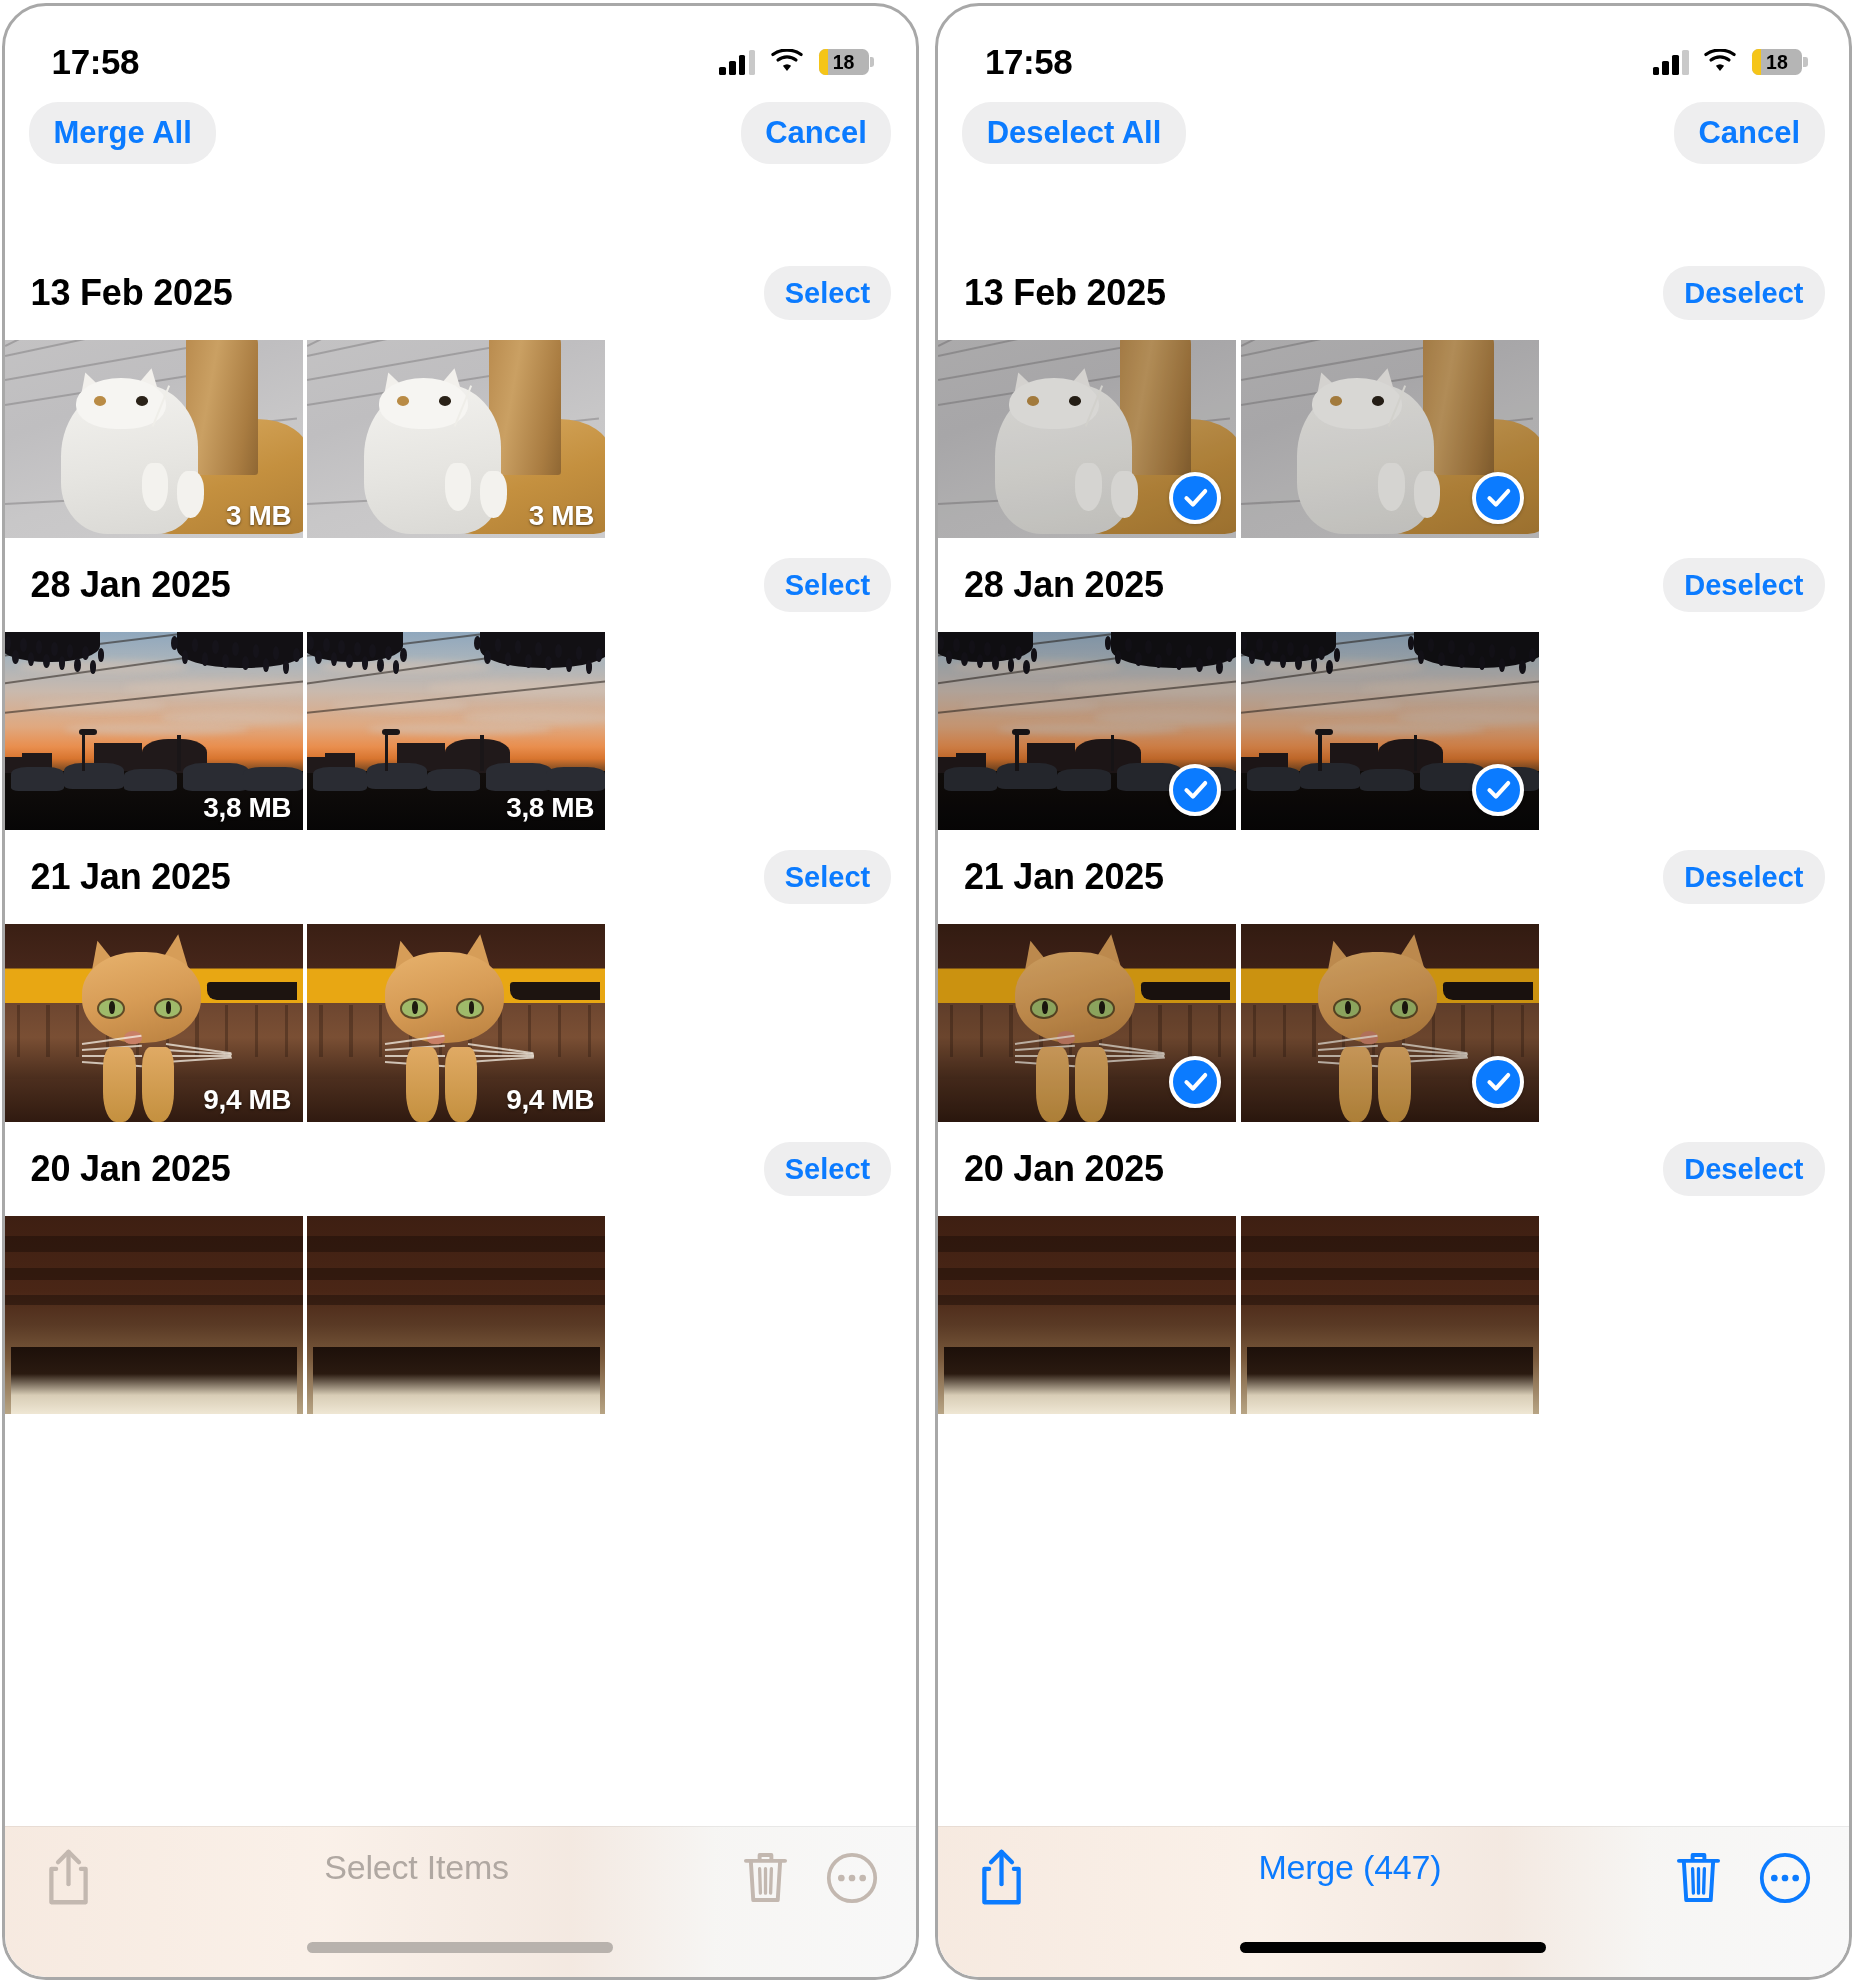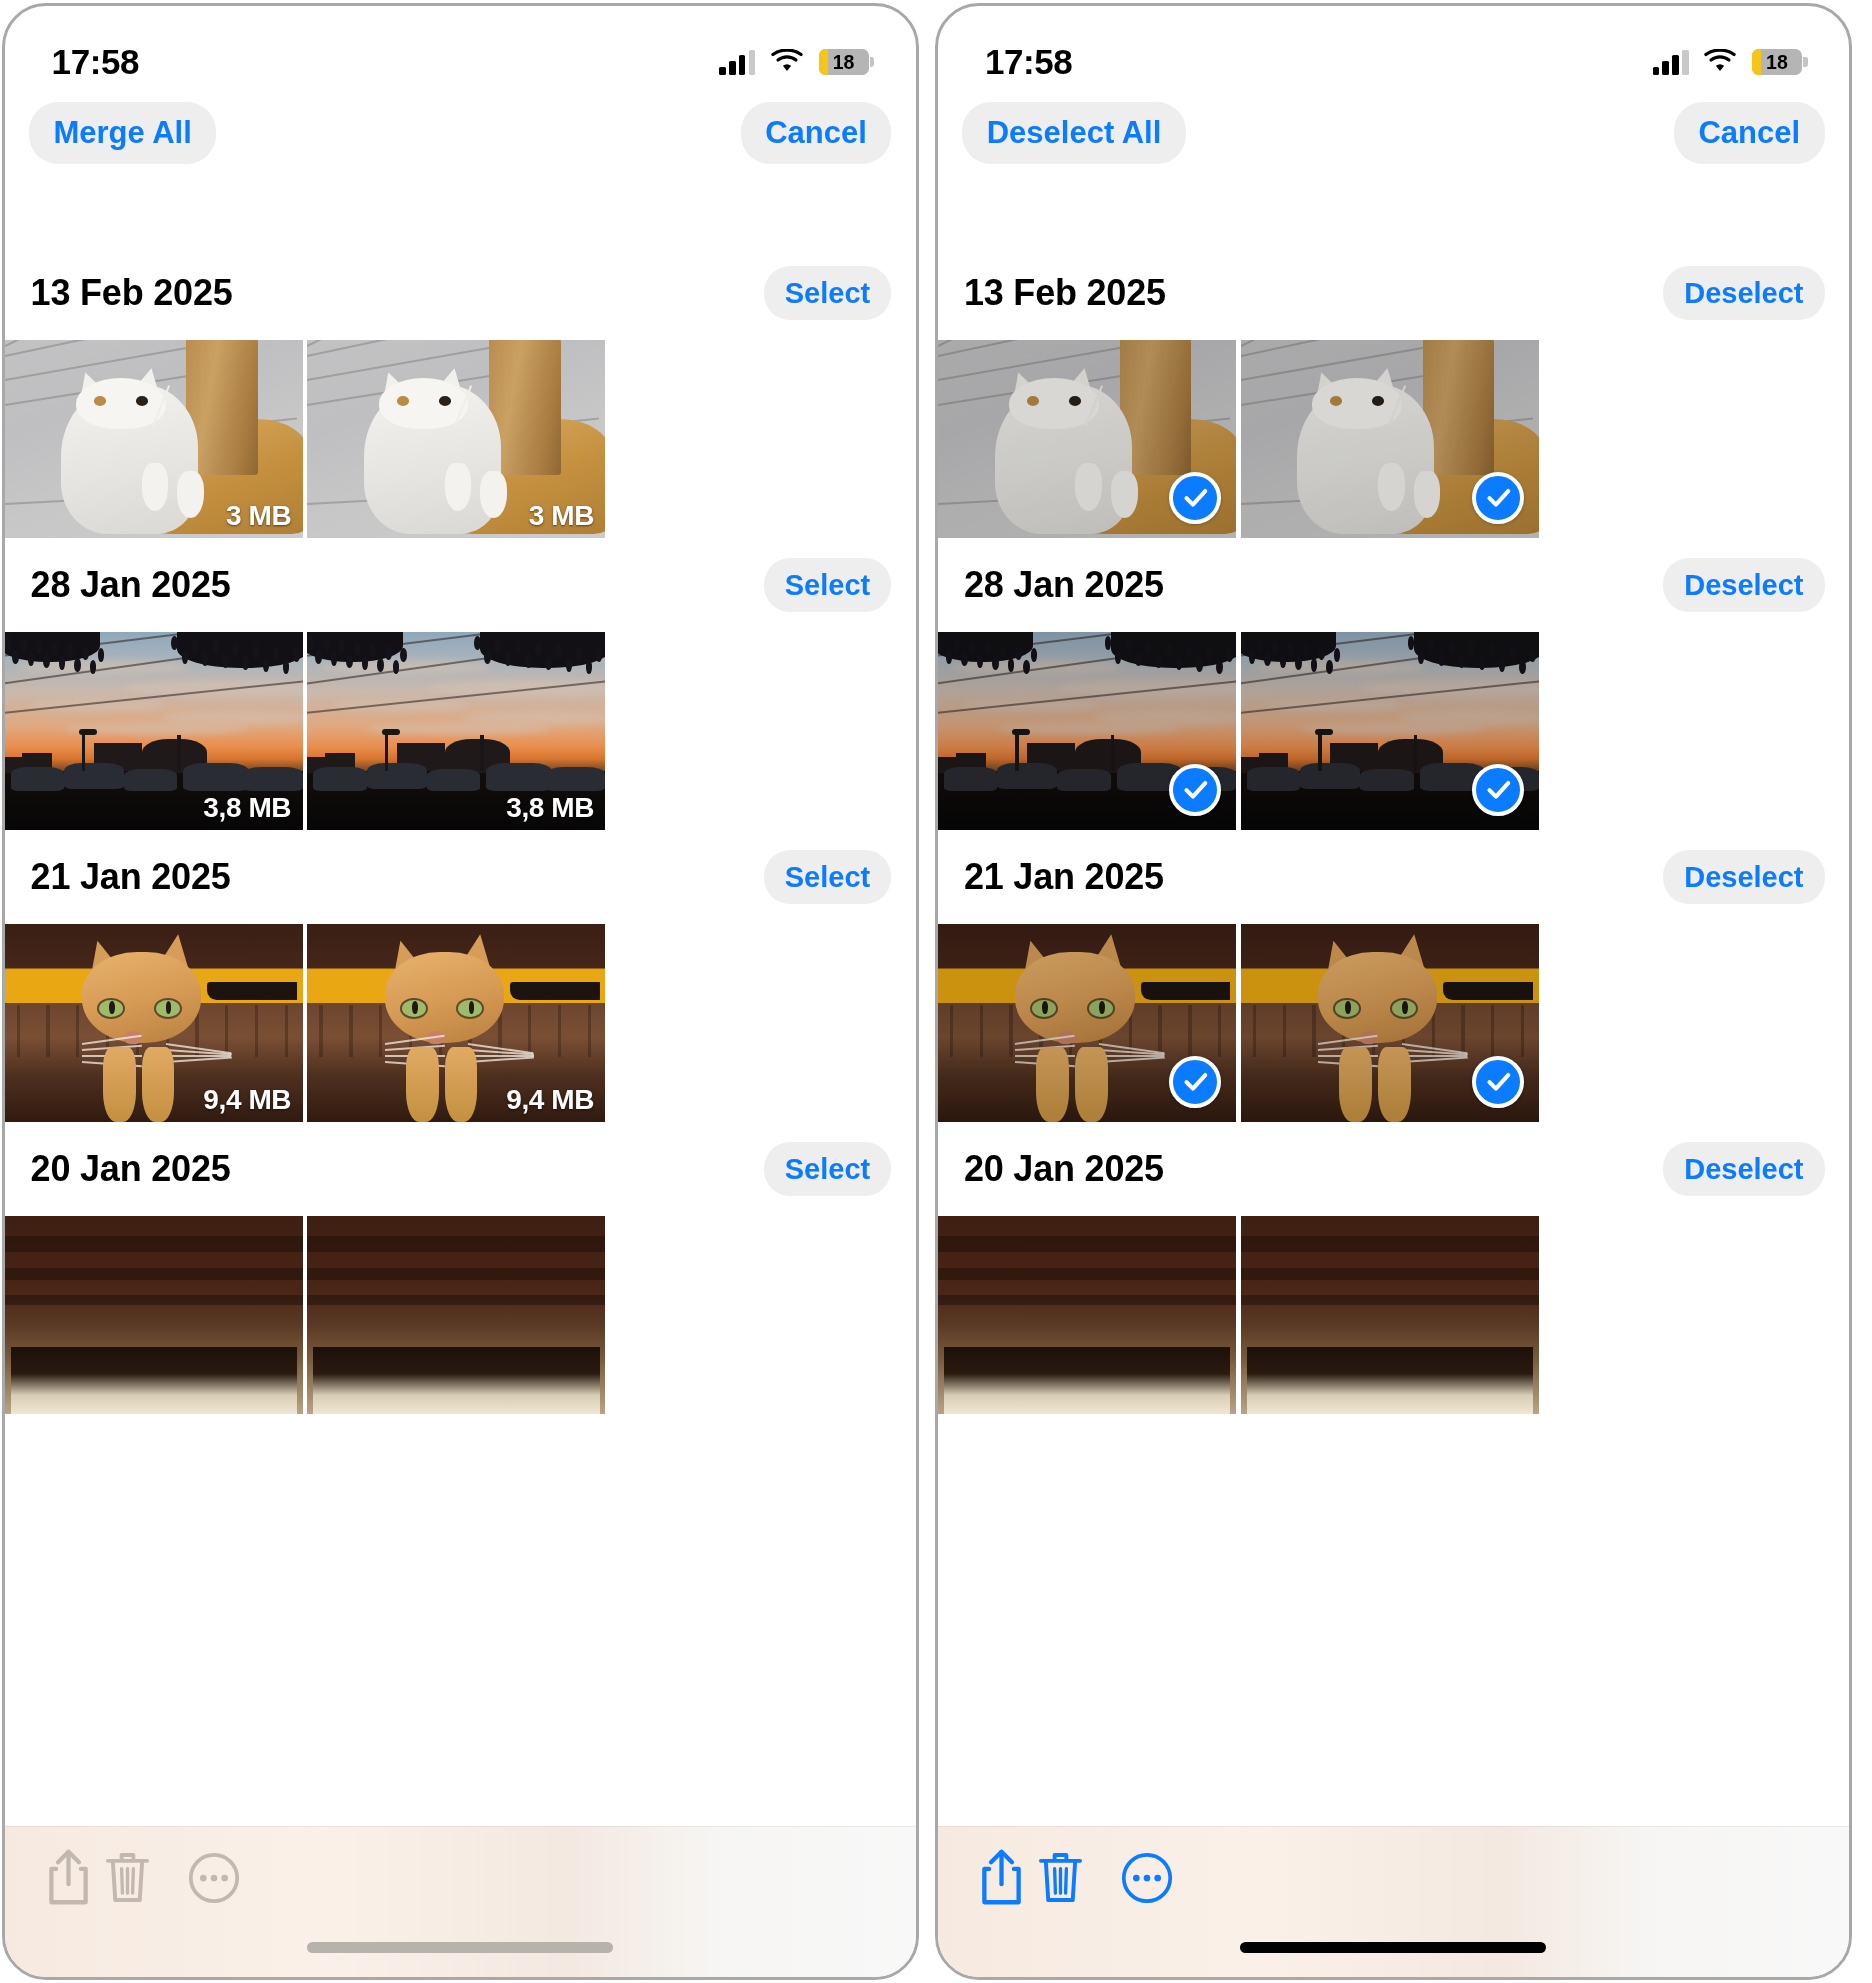--- a/index.html
+++ b/index.html
@@ -710,20 +710,21 @@
         </div>
       </div>
       <div class="toolbar disabled">
         <span class="tb-icon">
           <svg viewBox="0 0 48 62" width="49" height="59">
             <path d="M24 4 L24 38" stroke="#c3b8b0" stroke-width="4.5" stroke-linecap="round" fill="none"></path>
             <path d="M13 15 L24 4 L35 15" stroke="#c3b8b0" stroke-width="4.5" stroke-linecap="round" stroke-linejoin="round" fill="none"></path>
             <path d="M11 22 L6 22 L6 57 L42 57 L42 22 L37 22" stroke="#c3b8b0" stroke-width="4.5" stroke-linecap="round" stroke-linejoin="round" fill="none"></path>
           </svg>
         </span>
+        <span class="tb-label">Select Items</span>
         <span class="gap-r">  
           <span class="tb-icon">
             <svg viewBox="0 0 48 58" width="47" height="57">
               <path d="M4 12 L44 12" stroke="#c3b8b0" stroke-width="4" stroke-linecap="round"></path>
               <path d="M18 12 L18 6 L30 6 L30 12" stroke="#c3b8b0" stroke-width="4" stroke-linejoin="round" fill="none"></path>
               <path d="M9 12 L11.5 52 L36.5 52 L39 12" stroke="#c3b8b0" stroke-width="4" stroke-linejoin="round" fill="none"></path>
               <path d="M18 20 L18.8 45 M24 20 L24 45 M30 20 L29.2 45" stroke="#c3b8b0" stroke-width="3.4" stroke-linecap="round"></path>
             </svg>
           </span>  
           <span class="tb-icon">
@@ -1063,20 +1064,21 @@
         </div>
       </div>
       <div class="toolbar active">
         <span class="tb-icon">
           <svg viewBox="0 0 48 62" width="49" height="59">
             <path d="M24 4 L24 38" stroke="#0b7bff" stroke-width="4.5" stroke-linecap="round" fill="none"></path>
             <path d="M13 15 L24 4 L35 15" stroke="#0b7bff" stroke-width="4.5" stroke-linecap="round" stroke-linejoin="round" fill="none"></path>
             <path d="M11 22 L6 22 L6 57 L42 57 L42 22 L37 22" stroke="#0b7bff" stroke-width="4.5" stroke-linecap="round" stroke-linejoin="round" fill="none"></path>
           </svg>
         </span>
+        <span class="tb-label">Merge (447)</span>
         <span class="gap-r">  
           <span class="tb-icon">
             <svg viewBox="0 0 48 58" width="47" height="57">
               <path d="M4 12 L44 12" stroke="#0b7bff" stroke-width="4" stroke-linecap="round"></path>
               <path d="M18 12 L18 6 L30 6 L30 12" stroke="#0b7bff" stroke-width="4" stroke-linejoin="round" fill="none"></path>
               <path d="M9 12 L11.5 52 L36.5 52 L39 12" stroke="#0b7bff" stroke-width="4" stroke-linejoin="round" fill="none"></path>
               <path d="M18 20 L18.8 45 M24 20 L24 45 M30 20 L29.2 45" stroke="#0b7bff" stroke-width="3.4" stroke-linecap="round"></path>
             </svg>
           </span>  
           <span class="tb-icon">

